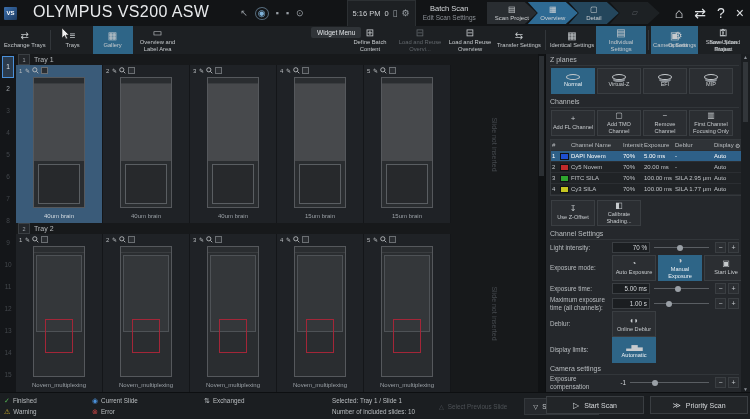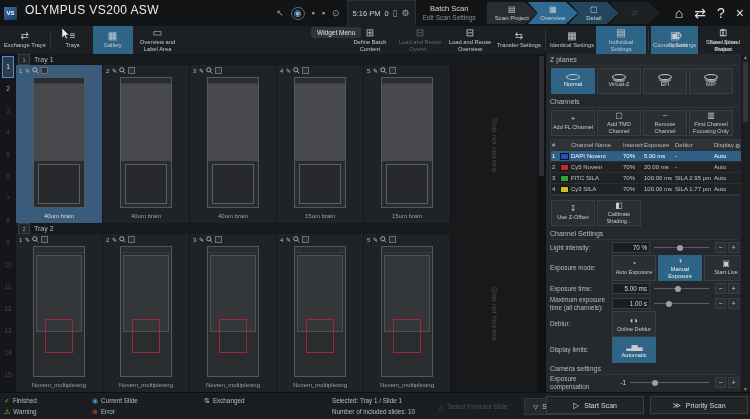--- a/index.html
+++ b/index.html
@@ -1,24 +1,24 @@
 <!DOCTYPE html>
 <html><head>
 <meta charset="utf-8">
 <style>
   html,body{margin:0;padding:0;background:#000;}
   .screen{position:relative;width:750px;height:419px;background:#17191b;font-family:"Liberation Sans",sans-serif;color:#d6d9dc;overflow:hidden;font-size:9px;}
   
   .titlebar{position:absolute;top:0;left:0;right:0;height:26px;background:#121416;display:flex;align-items:center;padding-left:4px;box-sizing:border-box;}
   .logo{width:13px;height:13px;background:linear-gradient(135deg,#3a6fae,#1d3a5f);color:#fff;font-size:6px;font-weight:bold;display:flex;align-items:center;justify-content:center;border-radius:1px;}
-  .app-title{font-size:12px;color:#e8eaec;margin-left:8px;letter-spacing:.4px;white-space:nowrap;align-self:flex-start;margin-top:3px;}
+  .app-title{font-size:16px;color:#e8eaec;margin-left:16px;letter-spacing:.4px;white-space:nowrap;align-self:flex-start;margin-top:3px;}
   .tb-right{margin-left:auto;display:flex;align-items:center;gap:7px;padding-right:6px;}
   .tb-ico{font-size:9px;color:#9aa0a6;line-height:1;}
   .tb-ico.ring{color:#7fb2d9;border:1px solid #566b7c;border-radius:50%;padding:1px 2px;}
-  .clockbox{display:flex;align-items:flex-start;gap:4px;background:#1d2023;border:1px solid #2c3033;padding:8px 5px;font-size:7.5px;color:#cfd2d5;}
+  .clockbox{display:flex;align-items:flex-start;gap:4px;background:#1d2023;border:1px solid #2c3033;padding:8px 5px;font-size:7.5px;color:#cfd2d5;margin-left:36px;}
   .modebox{text-align:center;line-height:1.25;}
   .mode-title{font-size:7.5px;color:#d6d9dc;}
   .mode-sub{font-size:6.5px;color:#8b9096;}
   .steps{display:flex;align-items:center;margin-left:4px;}
   .step{height:22px;width:50px;margin-left:-9px;display:flex;flex-direction:column;align-items:center;justify-content:center;gap:1px;font-size:6px;color:#cfd2d5;clip-path:polygon(0 0,76% 0,100% 50%,76% 100%,0 100%,20% 50%);}
   .step:first-child{clip-path:polygon(0 0,76% 0,100% 50%,76% 100%,0 100%);margin-left:0;}
   .step .sico{font-size:8px;line-height:1;}
   .s1{background:#292d31;}
   .s2{background:#2e6a93;}
   .s3{background:#24465c;}

